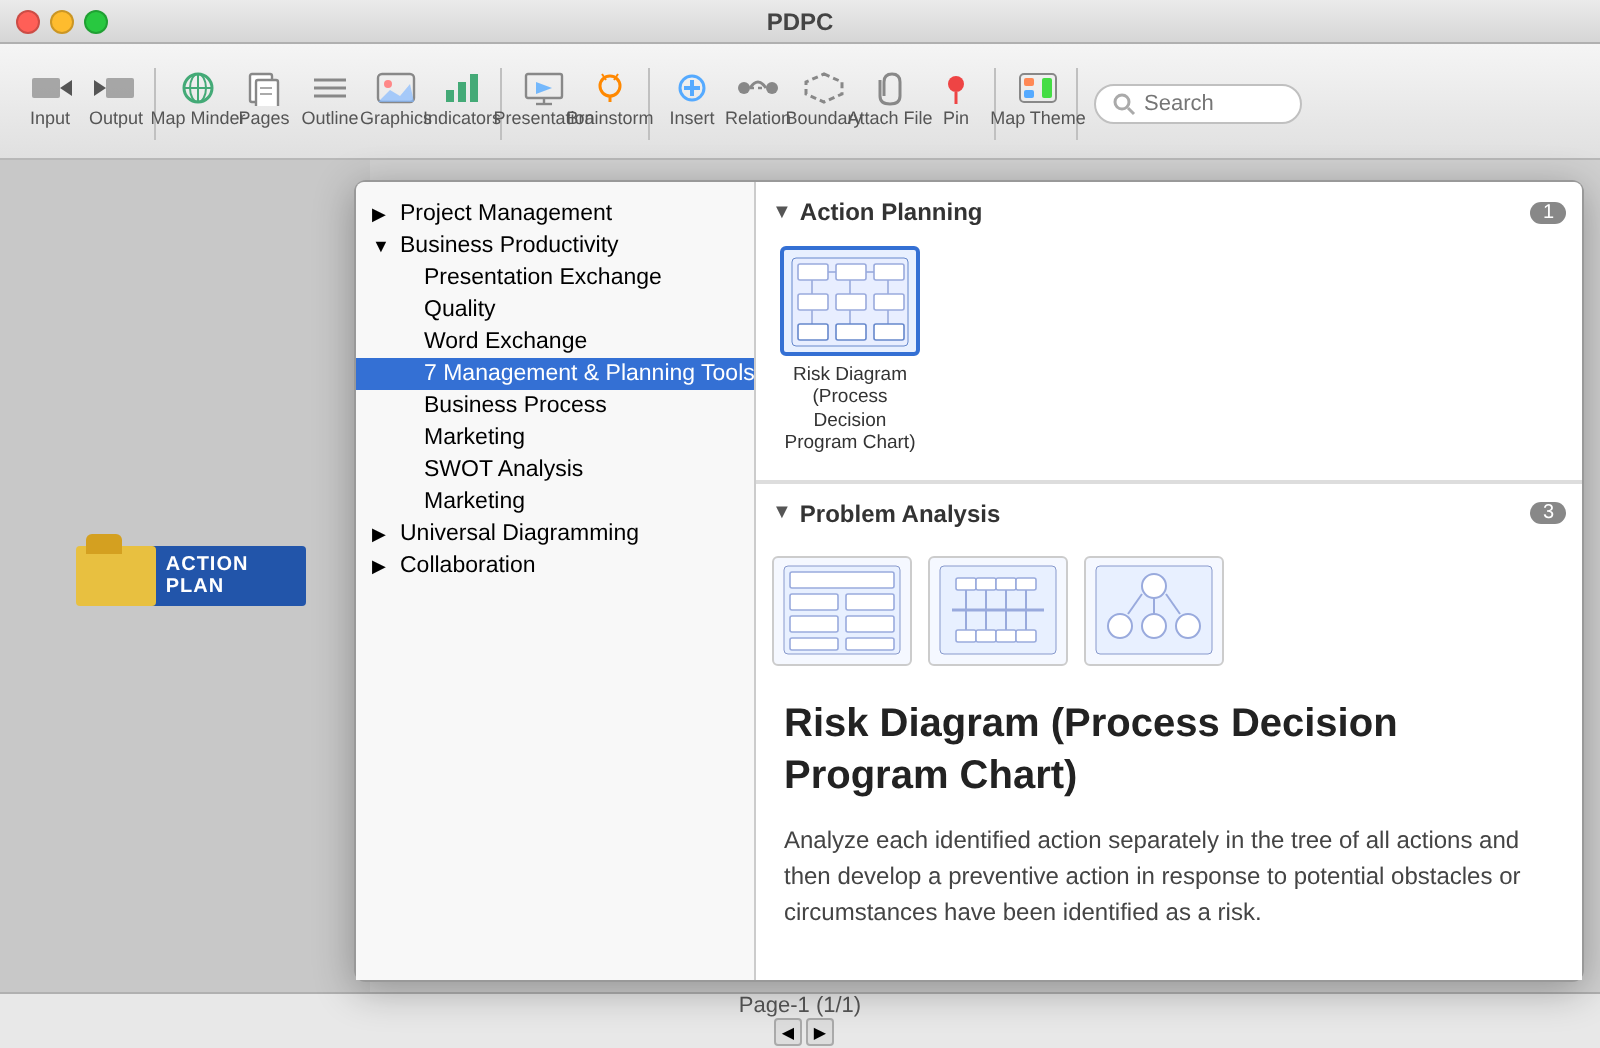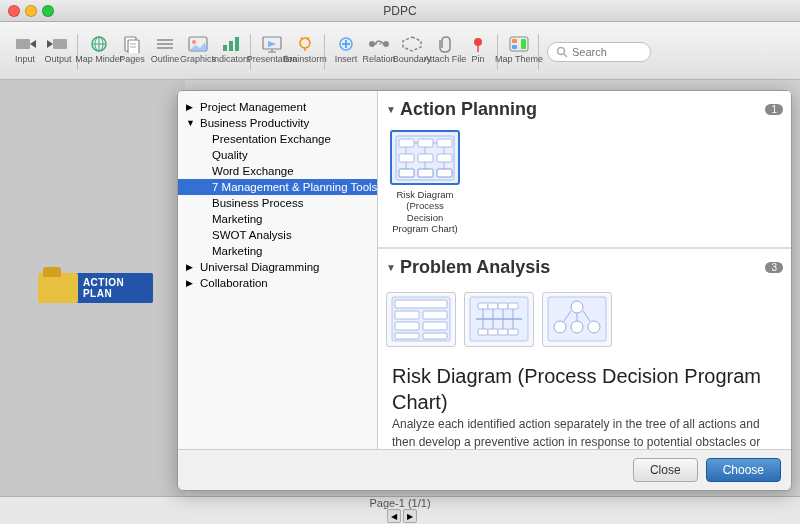--- a/index.html
+++ b/index.html
@@ -32,21 +32,21 @@
       width: 12px; height: 12px;
       border-radius: 50%;
       border: 0.5px solid rgba(0,0,0,0.2);
     }
     .btn-close { background: #ff5f57; }
     .btn-min { background: #febc2e; }
     .btn-max { background: #28c840; }
     .titlebar-title {
       font-size: 12px;
       color: #444;
-      font-weight: 400;
+      font-weight: 700;
     }
 
     
     .toolbar {
       height: 58px;
       background: linear-gradient(to bottom, #f5f5f5, #e0e0e0);
       border-bottom: 1px solid #b8b8b8;
       display: flex;
       flex-direction: column;
     }
@@ -214,21 +214,21 @@
       display: flex;
       align-items: center;
       gap: 4px;
       margin-bottom: 6px;
     }
     .section-arrow {
       font-size: 10px;
       color: #555;
     }
     .section-title {
-      font-size: 18px;
+      font-size: 12px;
       font-weight: 600;
       color: #333;
     }
     .section-count {
       margin-left: auto;
       background: #888;
       color: white;
       border-radius: 8px;
       padding: 0 6px;
       font-size: 10px;
@@ -273,22 +273,23 @@
 
     
     .description-area {
       flex: 1;
       padding: 12px 14px;
       overflow-y: auto;
       background: white;
     }
     .description-title {
       font-size: 20px;
-      font-weight: normal;
+      font-weight: bold;
       color: #222;
+      margin-bottom: 10px;
       line-height: 1.3;
     }
     .description-text {
       font-size: 12px;
       color: #444;
       line-height: 1.5;
     }
 
     
     .section2 {
@@ -723,24 +724,20 @@
         </div>
 
         <div class="description-area">
           <div class="description-title">Risk Diagram (Process Decision Program Chart)</div>
           <p class="description-text">Analyze each identified action separately in the tree of all actions and then develop a preventive action in response to potential obstacles or circumstances have been identified as a risk.</p>
 
         </div>
       </div>
     </div>
 
-    <div class="dialog-footer">
-      <button class="dialog-btn">Close</button>
-      <button class="dialog-btn primary">Choose</button>
-    </div>
   </div>
 </div>
 
 <div class="bottom-bar">
   <span class="page-info">Page-1 (1/1)</span>
   <div class="nav-arrows">
     <div class="nav-arrow-btn">◀</div>
     <div class="nav-arrow-btn">▶</div>
   </div>
 </div>

